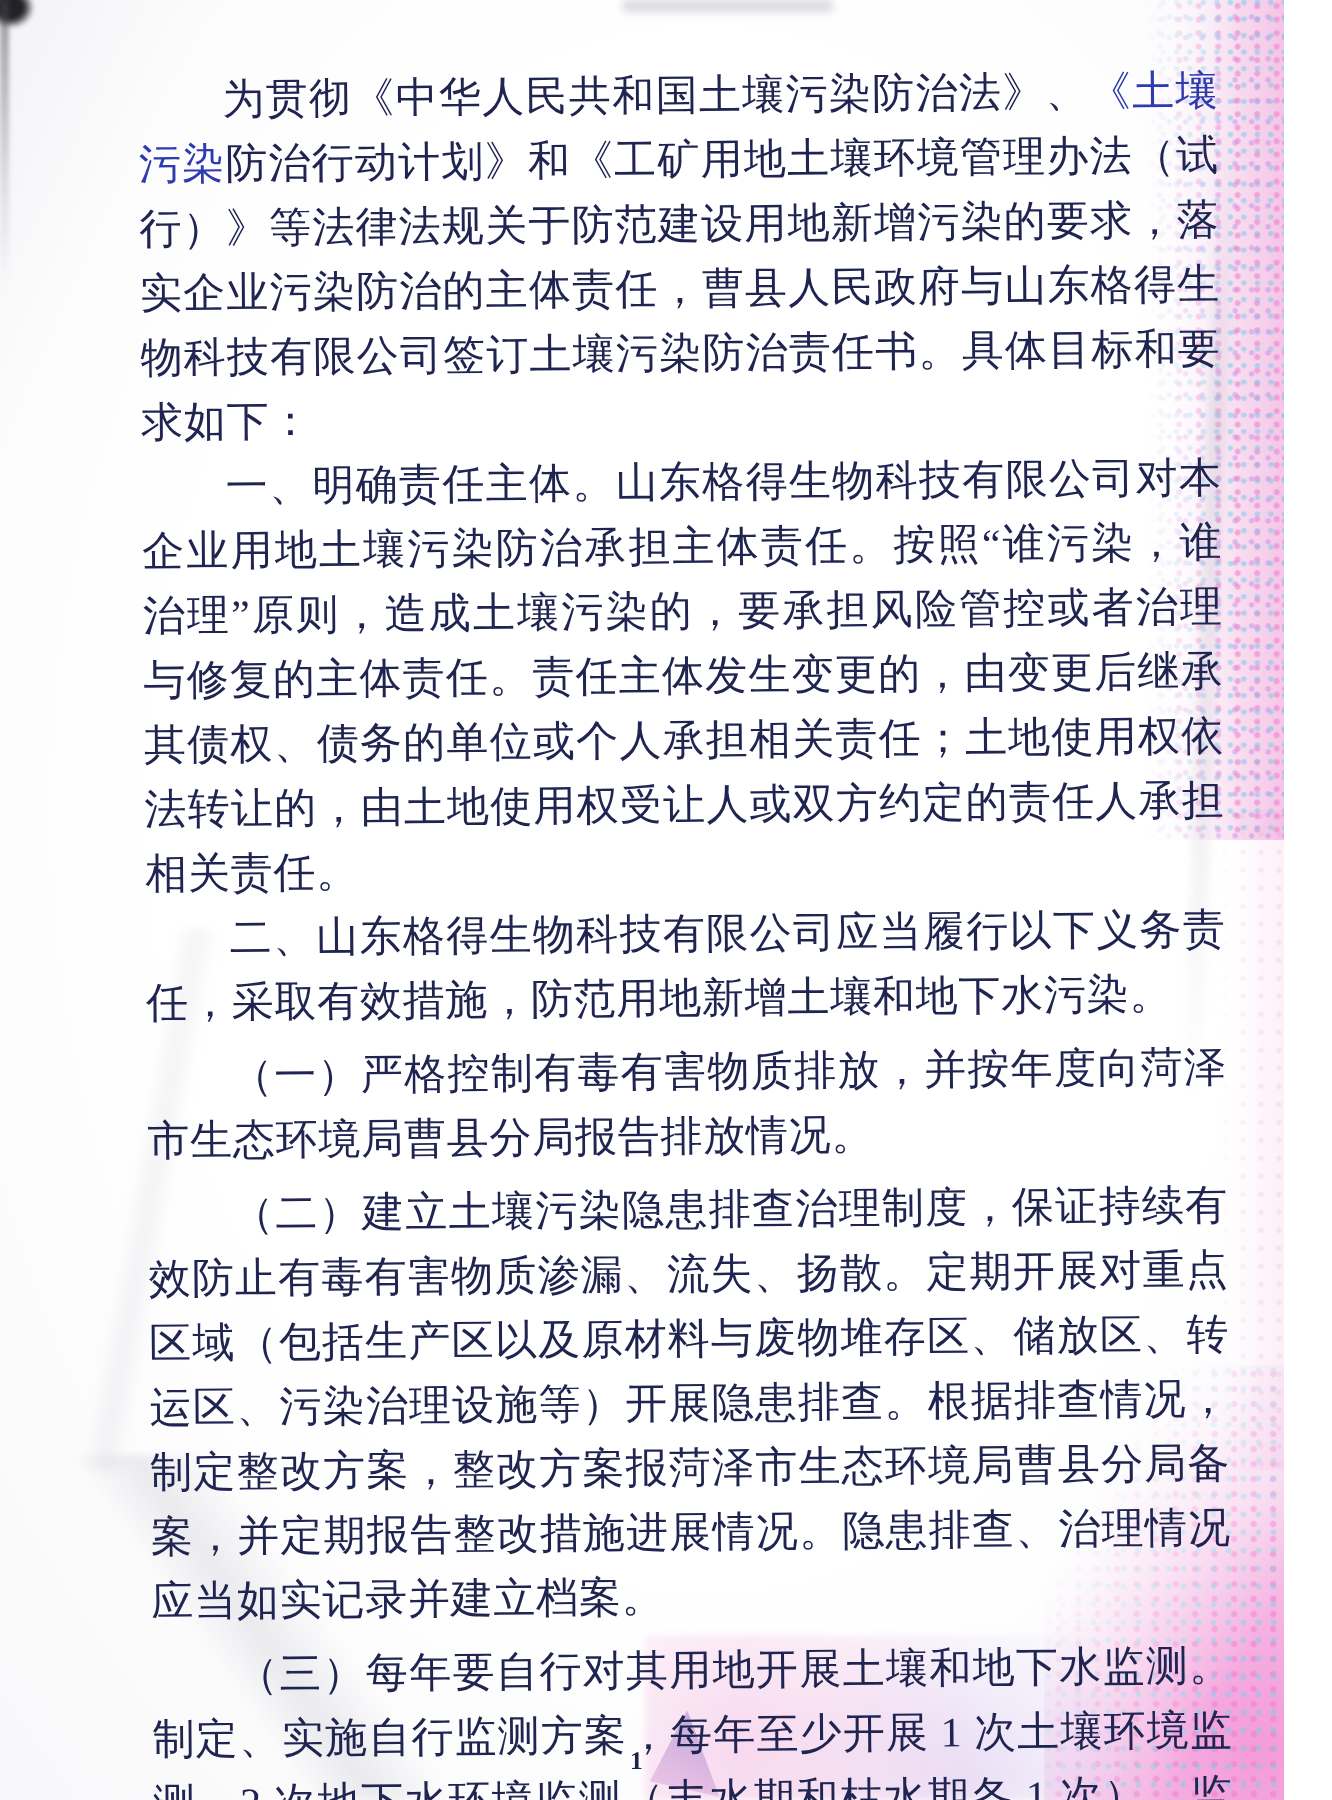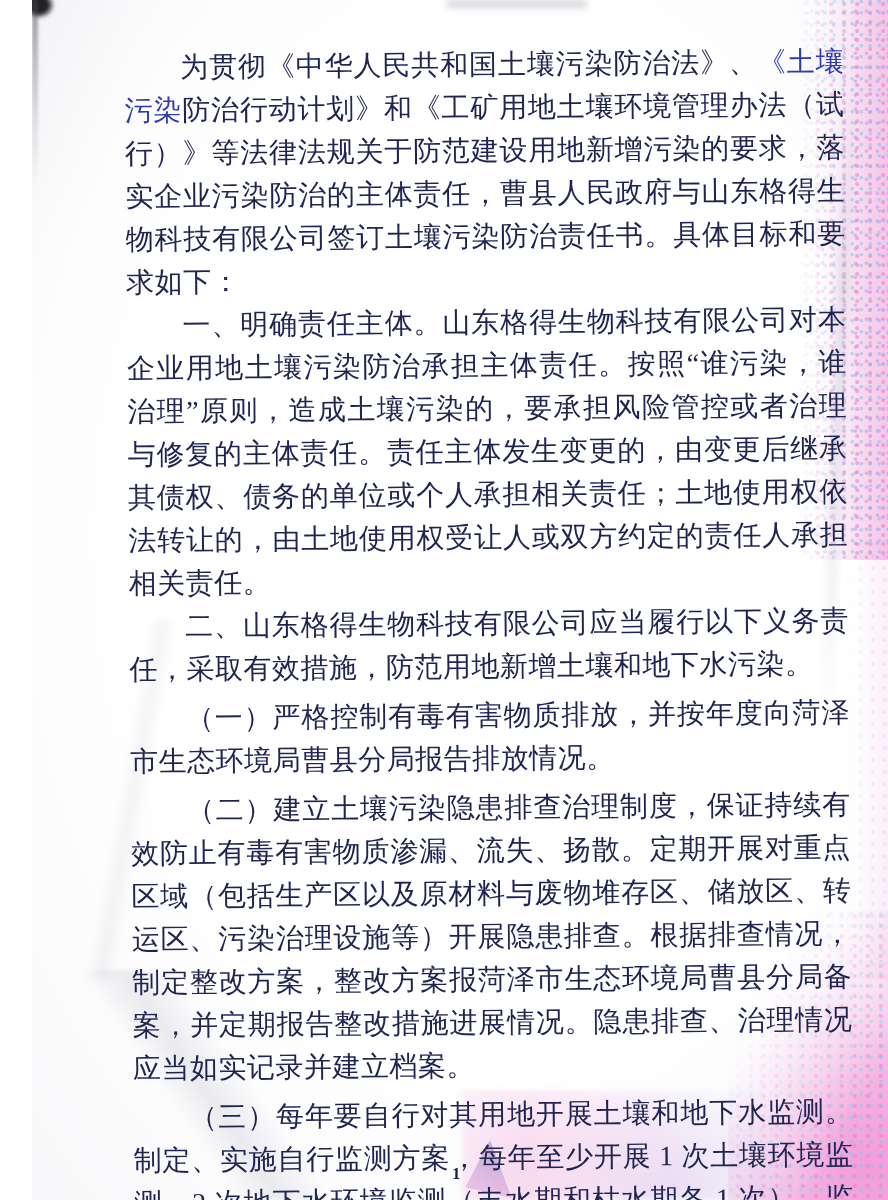--- a/index.html
+++ b/index.html
@@ -14,21 +14,20 @@
   .page {
     position: absolute;
     left: 0; top: 0;
     width: 856px;
     height: 1200px;
     overflow: hidden;
     background:
       linear-gradient(115deg, rgba(238,238,242,0.55) 0%, rgba(255,255,255,0) 10%),
       radial-gradient(ellipse at 55% 45%, #ffffff 55%, #f8f8fa 100%),
       #fbfbfc;
-    margin-left: 32px;
   }
   
   .artifact { position: absolute; pointer-events: none; }
   .corner-mark {
     left: -9px; top: -9px; width: 32px; height: 28px;
     background: radial-gradient(closest-side, #212126 55%, rgba(33,33,38,0) 100%);
     filter: blur(1.5px);
   }
   .left-streak {
     left: 0; top: 0; width: 6px; height: 190px;

